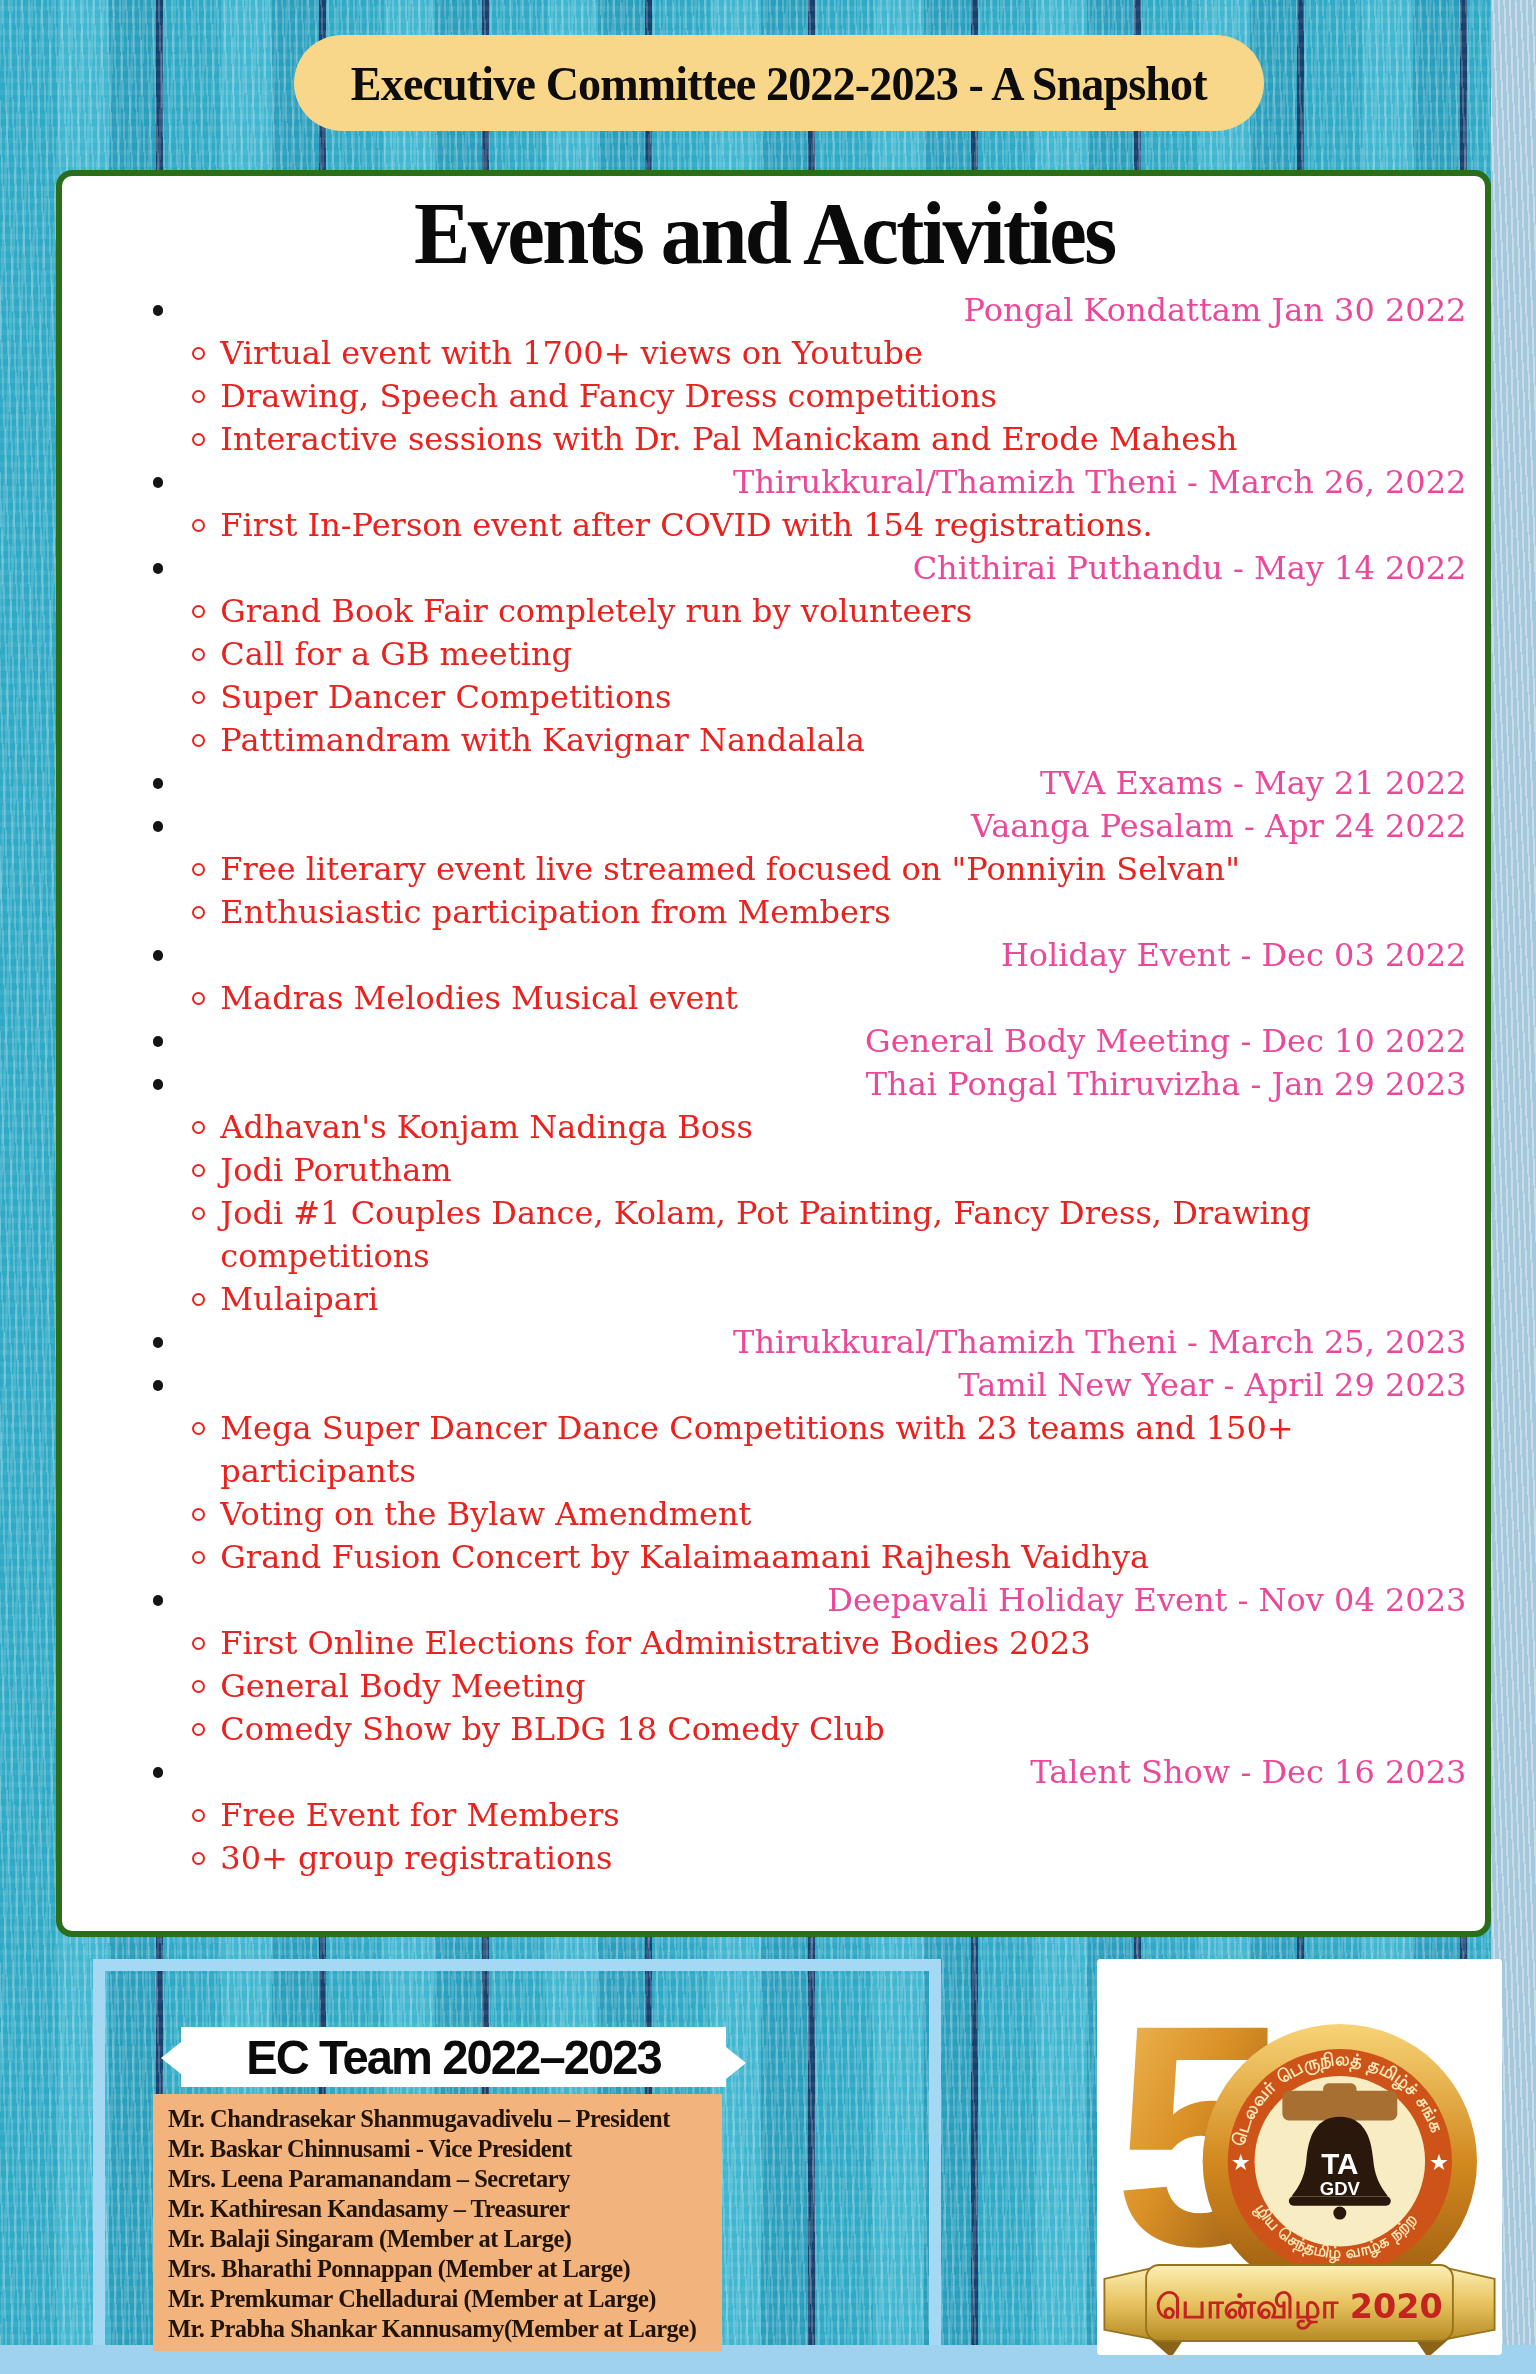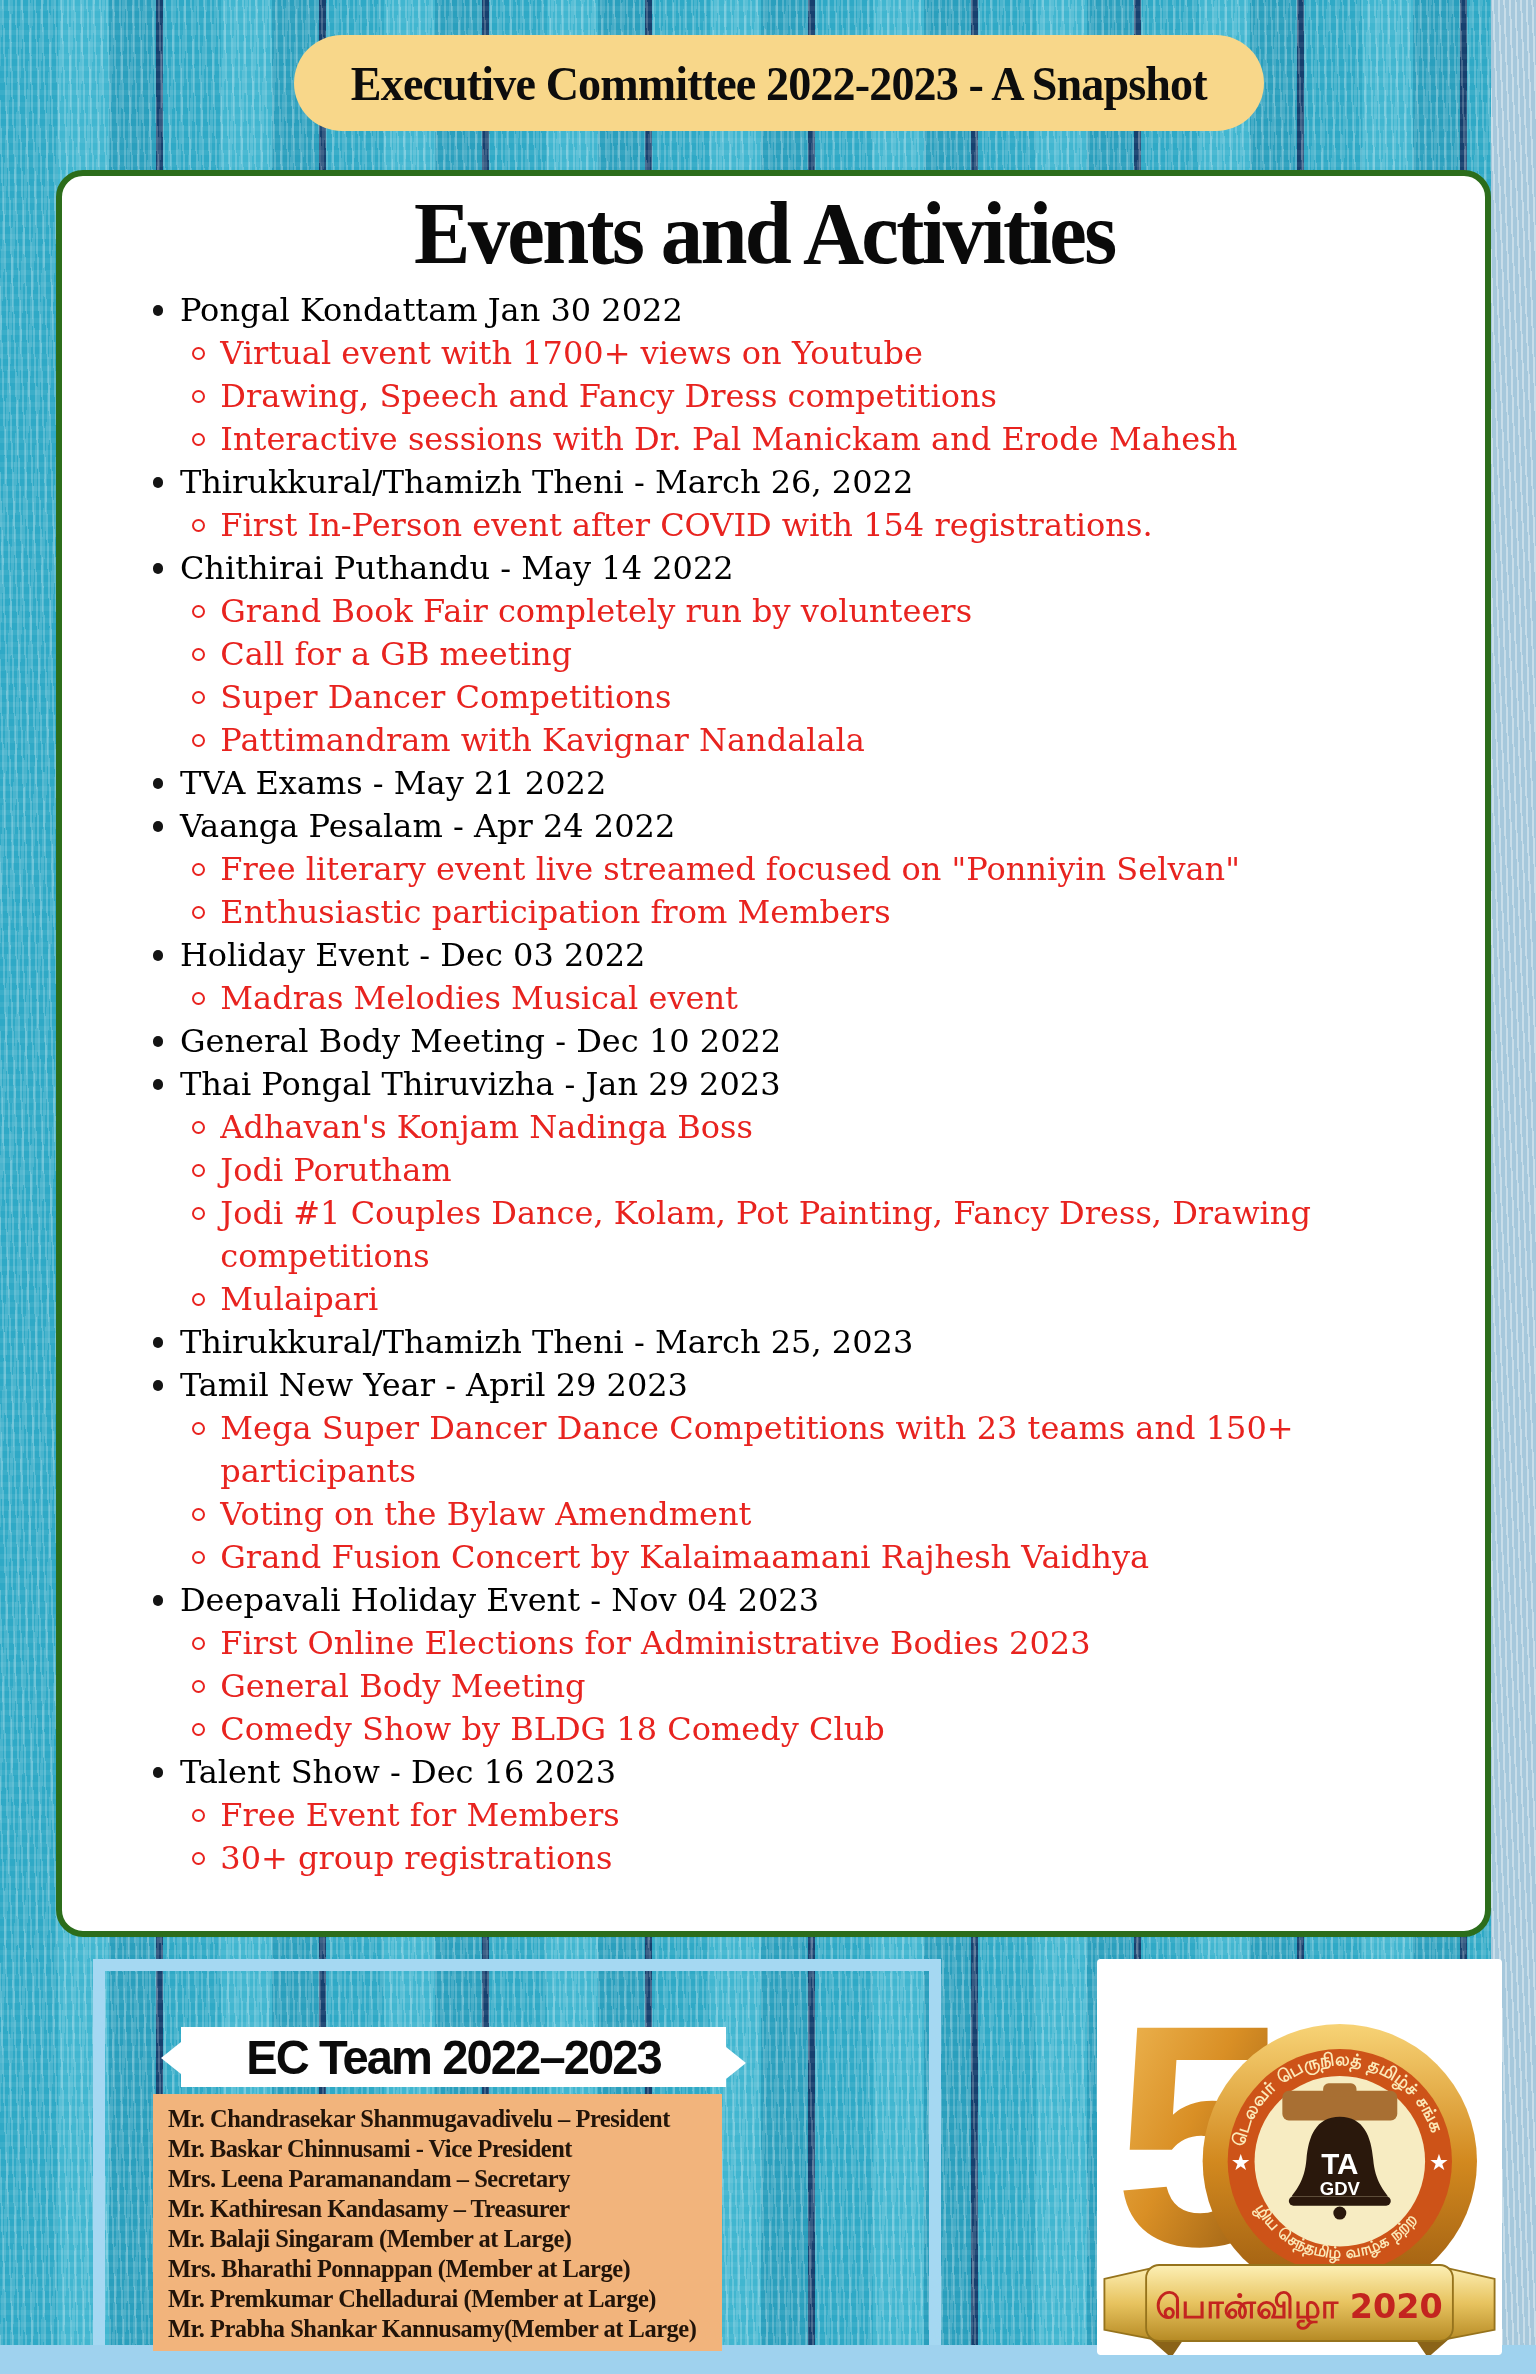--- a/index.html
+++ b/index.html
@@ -30,31 +30,31 @@
     display:flex;align-items:center;justify-content:center;margin-left:16px;
   }
   .banner span{
     font-family:"Liberation Serif",serif;font-weight:bold;font-size:48px;color:#0d0d0d;
     transform:scaleX(.96);white-space:nowrap;letter-spacing:-0.9px;
   }
   
   .card{
     position:absolute;left:56px;top:170px;width:1435px;height:1767px;
     box-sizing:border-box;background:#ffffff;
-    border:6.5px solid #2c6d1b;border-radius:27px;
+    border:6.5px solid #2c6d1b;border-radius:16px;
     padding:5.6px 18.6px 0 0;
   }
   .card-title{
     text-align:center;margin-top:3.7px;
     font-family:"Liberation Serif",serif;font-weight:bold;font-size:89px;line-height:96px;
     letter-spacing:-2.8px;color:#0a0a0a;transform:scaleX(.95);
   }
   ul.events{list-style:none;margin:7.4px 0 0 0;padding:0;}
   li.main,li.sub{display:flex;align-items:flex-start;font-family:"DejaVu Serif",serif;font-size:32px;line-height:43px;}
-  li.main{color:#000000;}
+  li.main{color:#ec4899;justify-content:space-between;}
   li.sub{color:#e8231f;}
   li.main .dot{flex:none;width:10.2px;height:10.2px;border-radius:50%;background:#141414;margin:16.7px 16.7px 0 91px;}
   li.sub .circ{flex:none;width:9.3px;height:9.3px;border-radius:50%;border:2.8px solid #e8231f;margin:15px 15px 0 130px;}
   li .txt{display:block;}
   
   .ec-frame{
     position:absolute;left:93px;top:1959px;width:848px;height:416px;box-sizing:border-box;
     border:12px solid #a5d8f2;border-bottom:none;
   }
   .bottom-strip{position:absolute;left:0;top:2345px;width:1536px;height:30px;background:#9fd2ee;}

